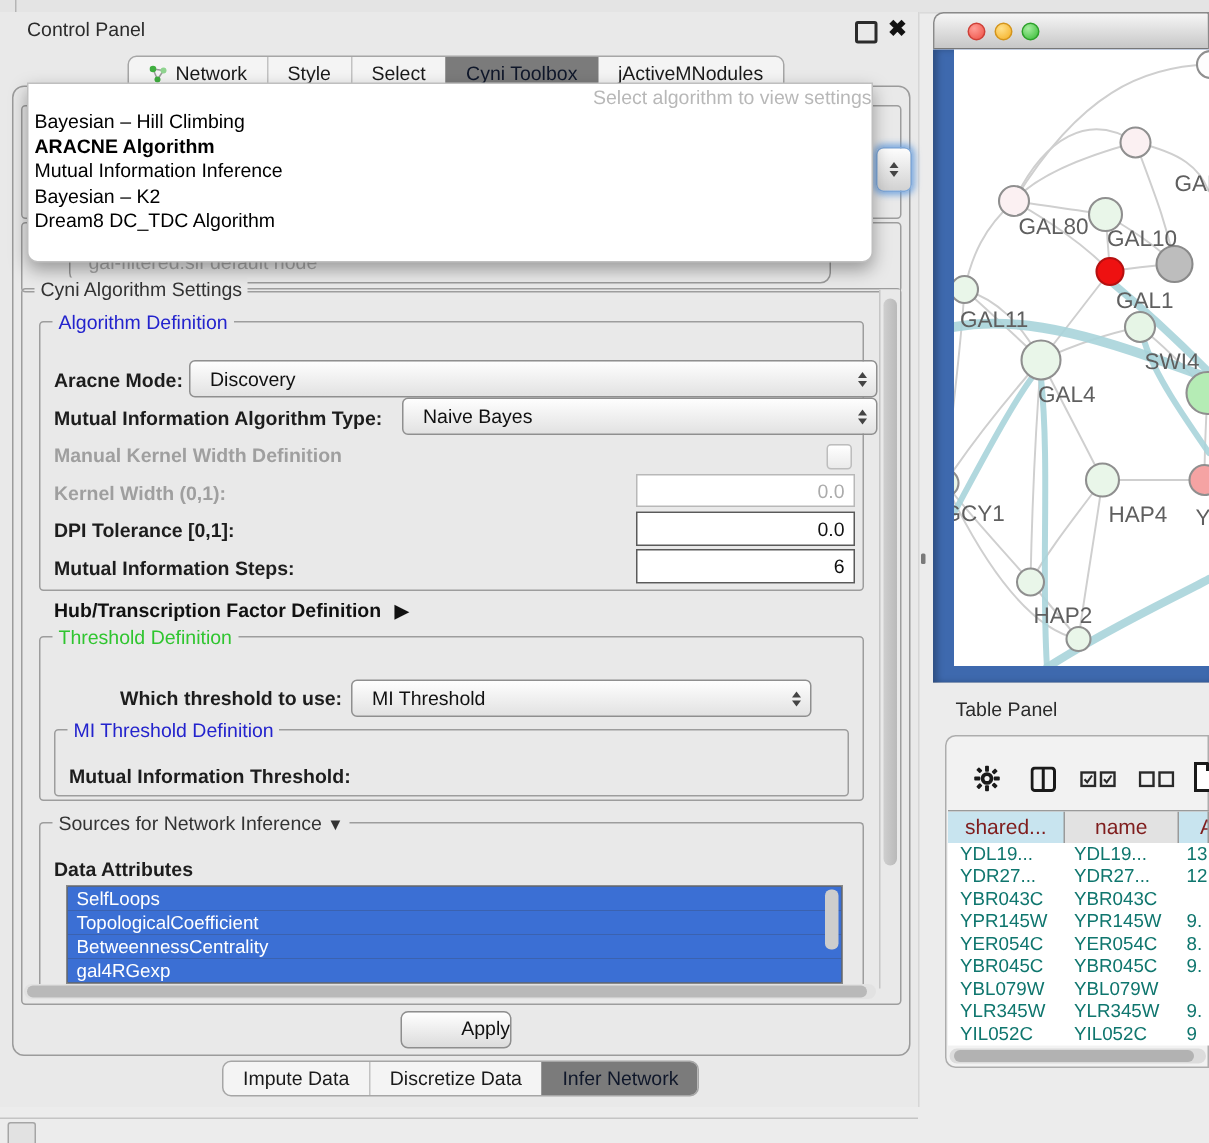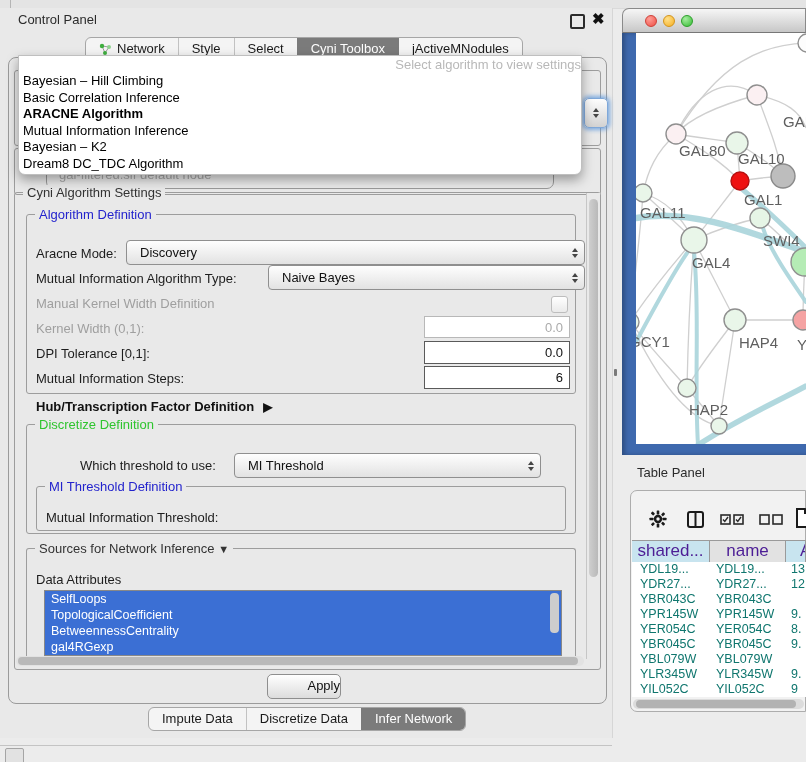--- a/index.html
+++ b/index.html
@@ -12,21 +12,21 @@
   
   #control-panel{left:0;top:8px;width:612px;height:730px;background:#e9e9e9;border-right:1px solid #d6d6d6}
   #cp-title{left:18px;top:4px;font-size:13px;color:#2b2b2b}
   #cp-float{left:570px;top:6px;width:11px;height:11px;border:2px solid #2b2b2b;border-radius:2px;background:transparent}
   #cp-close{left:592px;top:2px;font-size:15px;font-weight:bold;color:#111}
   
   .tabstrip{display:flex;background:#f4f4f4;border:1px solid #a6a6a6;border-radius:6px;overflow:hidden;height:22px}
   .tab{font-size:13px;color:#1a1a1a;line-height:22px;padding:0 13px;border-left:1px solid #c2c2c2;
        display:flex;align-items:center;gap:5px;white-space:nowrap}
   .tab:first-child{border-left:none}
-  .tab.active{background:#7b7b7b;color:#ffffff;border-left-color:#7b7b7b}
+  .tab.active{background:#7b7b7b;color:#0f172a;border-left-color:#7b7b7b}
   .tab.after-active{border-left-color:#7b7b7b}
   #top-tabs{left:85px;top:29px}
   #bottom-tabs{left:148px;top:699px}
   
   #content-panel{left:8px;top:49px;width:597px;height:645px;border:1px solid #9b9b9b;border-radius:8px;background:#e9e9e9}
   
   .groupbox{position:absolute;border:1px solid #9d9d9d;border-radius:3px}
   .gb-legend{position:absolute;top:-8px;left:8px;background:#e9e9e9;padding:0 4px;font-size:13px;color:#333;white-space:nowrap}
   .gb-legend.blue{color:#2323cd}
   .gb-legend.green{color:#2fc52f}
@@ -38,21 +38,21 @@
   #gal-combo{left:46px;top:152px;width:494px;height:27px;border:1px solid #9a9a9a;border-radius:7px;
      background:#ebebeb;font-size:13px;color:#a8a8a8;line-height:27px;padding-left:12px;overflow:hidden}
   
   #algo-popup{left:18px;top:47px;width:562px;height:118px;background:#fff;border:1px solid #bfbfbf;
      border-radius:0 0 7px 7px;box-shadow:0 5px 12px rgba(0,0,0,.35);z-index:10;overflow:hidden}
   #algo-placeholder{text-align:right;color:#b8b8b8;font-size:13px;height:17px;line-height:17px}
   .dd-item{font-size:13px;color:#000;height:16.5px;line-height:16.5px;padding-left:4px;white-space:nowrap}
   .dd-item.sel{font-weight:bold}
   
   #settings-group{left:14px;top:184px;width:585px;height:476px}
-  .lbl{position:absolute;font-size:13px;font-weight:normal;color:#1d1d1d;white-space:nowrap}
+  .lbl{position:absolute;font-size:13px;font-weight:bold;color:#1d1d1d;white-space:nowrap}
   .lbl.dis{color:#9f9f9f}
   .combo{position:absolute;background:linear-gradient(#fefefe,#e2e2e2);border:1px solid #8f8f8f;border-radius:4px;
      font-size:13px;color:#111;padding-left:13px;overflow:hidden;white-space:nowrap}
   .spin{position:absolute;right:6px;top:50%;transform:translateY(-50%);display:flex;flex-direction:column;align-items:center}
   .tri-up{width:0;height:0;border-left:3.5px solid transparent;border-right:3.5px solid transparent;border-bottom:4.5px solid #444;margin-bottom:2px}
   .tri-dn{width:0;height:0;border-left:3.5px solid transparent;border-right:3.5px solid transparent;border-top:4.5px solid #444}
   .field{position:absolute;background:#fff;border:1px solid #9a9a9a;font-size:13px;color:#111;
      text-align:right;padding:0 6px;box-sizing:border-box;display:flex;align-items:center;justify-content:flex-end}
   .field.dis{border-color:#b8b8b8;color:#ababab}
   .field.dark{border-color:#5a5a5a}
@@ -83,21 +83,21 @@
   #light-yellow{left:40px;background:radial-gradient(circle at 35% 30%,#ffe08a,#f5af22);border:1px solid #d3941c}
   #light-green{left:58px;background:radial-gradient(circle at 35% 30%,#a6eda0,#35bb33);border:1px solid #2da02b}
   #net-frame{left:622px;top:33px;width:184px;height:422px;background:#3e69ae;box-shadow:inset 3px 0 4px rgba(0,0,0,.25)}
   #net-canvas{left:636px;top:33px;width:170px;height:411px;background:#fff;overflow:hidden}
   
   #tp-title{left:637px;top:465px;font-size:13px;color:#2b2b2b}
   #table-window{left:630px;top:490px;width:176px;height:222px;background:#f2f2f2;border:1px solid #adadad;
      border-radius:7px 0 0 7px;box-sizing:border-box}
   .tp-icon{position:absolute}
   #tbl-header{left:632px;top:540px;width:174px;height:21px;display:flex;overflow:hidden;border-top:1px solid #9a9a9a;border-bottom:1px solid #9a9a9a}
-  .th{font-size:17px;color:#4c1d95;line-height:20px;text-align:center;border-right:1px solid #9a9a9a;box-sizing:border-box;overflow:hidden;white-space:nowrap}
+  .th{font-size:14px;color:#7f1d1d;line-height:20px;text-align:center;border-right:1px solid #9a9a9a;box-sizing:border-box;overflow:hidden;white-space:nowrap}
   .th.hl{background:#c8e4ef}
   .th.plain{background:#e2e2e2}
   #tbl-rows{left:632px;top:562px;width:174px;height:135px;background:#fff;overflow:hidden}
   .tr{display:flex;height:15px}
   .td{font-size:12.5px;color:#0f766e;line-height:15px;overflow:hidden;white-space:nowrap;box-sizing:border-box}
   #tbl-hscroll{left:633px;top:699px;width:171px;height:10px;background:#dcdcdc;border-radius:5px}
   #tbl-hthumb{position:absolute;left:3px;top:1px;width:160px;height:8px;background:#b2b2b2;border-radius:4px}
   svg text{font-family:"Liberation Sans",sans-serif}
 </style>
 </head>
@@ -144,21 +144,20 @@
     <span class="tri-up"></span>
     <span class="tri-dn"></span>
   </div>
   <div class="groupbox" id="gb-tabledata"></div>
   <div class="abs" id="gal-combo">gal-filtered.sif default node</div>
 
   <div class="abs" id="algo-popup">
     <div id="algo-placeholder">Select algorithm to view settings</div>
     <div id="algo-items">
         <div class="dd-item">Bayesian – Hill Climbing</div>
-        <div class="dd-item">Basic Correlation Inference</div>
         <div class="dd-item sel">ARACNE Algorithm</div>
         <div class="dd-item">Mutual Information Inference</div>
         <div class="dd-item">Bayesian – K2</div>
         <div class="dd-item">Dream8 DC_TDC Algorithm</div>
       </div>
   </div>
 
   <div class="groupbox" id="settings-group">
     <span class="gb-legend">Cyni Algorithm Settings</span>
   </div>
@@ -195,21 +194,21 @@
   <div class="field dark" style="left:424px;top:333px;width:146px;height:23px">0.0</div>
 
   <div class="lbl" style="left:36px;top:363px">Mutual Information Steps:</div>
   <div class="field dark" style="left:424px;top:358px;width:146px;height:23px">6</div>
 
   <div class="abs" id="hub-row">
     <span>Hub/Transcription Factor Definition</span><span id="hub-arrow">▶</span>
   </div>
 
   <div class="groupbox" style="left:26px;top:416px;width:548px;height:108px">
-    <span class="gb-legend green">Discretize Definition</span>
+    <span class="gb-legend green">Threshold Definition</span>
   </div>
   <div class="lbl" style="left:80px;top:450px">Which threshold to use:</div>
   <div class="combo" style="left:234px;top:445px;width:292px;height:23px;line-height:23px">
     <span>MI Threshold</span>
     <span class="spin">
         <span class="tri-up"></span>
         <span class="tri-dn"></span>
       </span>
   </div>
   <div class="groupbox" style="left:36px;top:478px;width:528px;height:43px">

